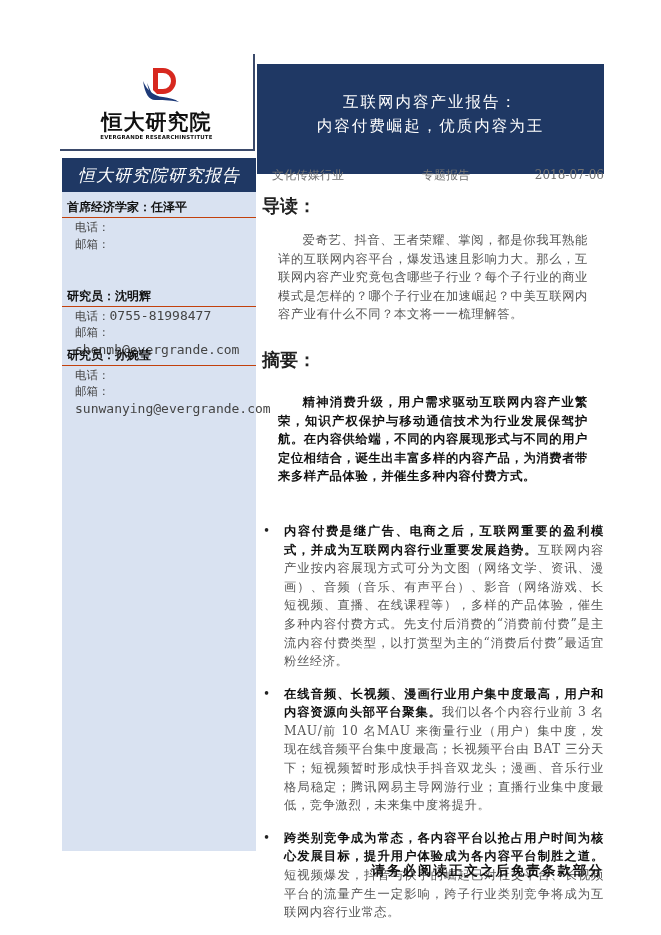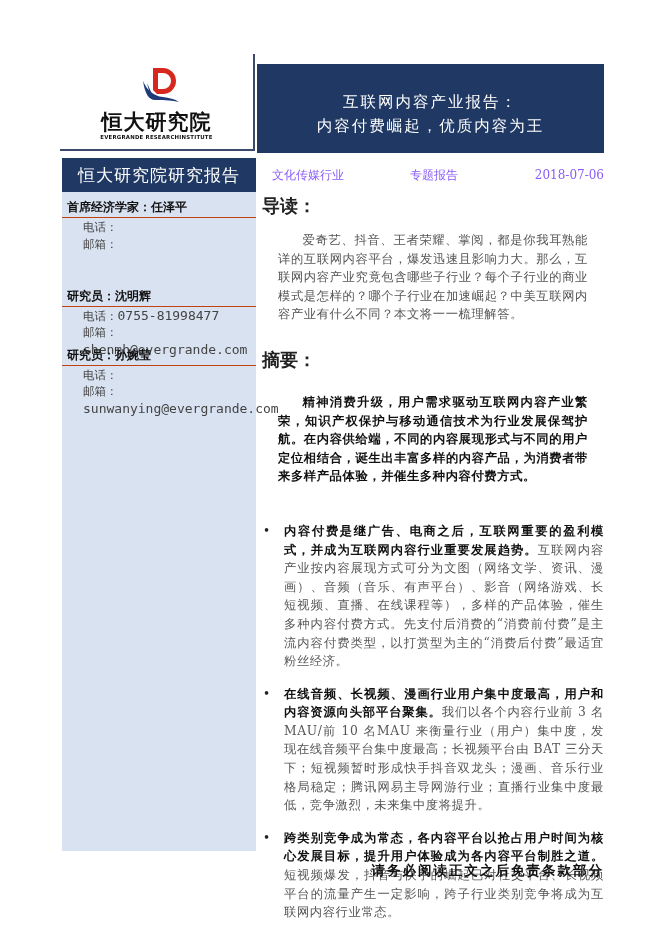--- a/index.html
+++ b/index.html
@@ -8,35 +8,35 @@
     .logo-box { position:absolute; left:60px; top:54px; width:195px; height:97px;
                 background:#fff; border-right:2px solid #3b4a6b; border-bottom:2px solid #3b4a6b;
                 box-sizing:border-box; }
     .logo-mark { position:absolute; left:79px; top:10px; width:42px; height:40px; }
     .logo-cn { position:absolute; left:0; width:100%; top:54px; text-align:center;
                font-family:Liberation Mono, monospace; font-weight:bold;
                font-size:21px; letter-spacing:1px; color:#111; }
     .logo-en { position:absolute; left:0; width:100%; top:80px; text-align:center;
                font-family:"DejaVu Sans","Liberation Sans",sans-serif; font-size:5.4px;
                letter-spacing:0.2px; color:#111; font-weight:bold; }
-    .title-banner { position:absolute; left:257px; top:64px; width:347px; height:89px;
+    .title-banner { position:absolute; left:257px; top:64px; width:347px; height:110px;
                     background:#1f3864; color:#fff; text-align:center; }
     .title-line1 { position:absolute; left:0; width:100%; top:28px; font-size:15.5px; letter-spacing:2px; }
     .title-line2 { position:absolute; left:0; width:100%; top:52px; font-size:15.5px; letter-spacing:2px; }
     .side-header { position:absolute; left:62px; top:158px; width:194px; height:34px;
                    background:#1f3864; color:#fff; font-size:17px; text-align:center;
-                   line-height:34px; letter-spacing:1px; }
+                   line-height:34px; letter-spacing:1px;font-style:italic; }
     .sidebar { position:absolute; left:62px; top:192px; width:194px; height:659px; background:#d9e2f1; }
     .side-section { position:absolute; left:0; width:194px; }
     .side-title { font-size:12px; font-weight:bold; color:#111; padding-left:5px; height:19px;
                   line-height:19px; border-bottom:1px solid #c2410c; }
-    .side-line { font-size:11.5px; color:#444; padding-left:21px; height:17px; line-height:17px; }
+    .side-line { font-size:11.5px; color:#444; padding-left:13px; height:17px; line-height:17px; }
     .side-line .v { font-family:"DejaVu Sans Mono","Liberation Mono",monospace; font-size:13px; }
     .info-row { position:absolute; left:262px; top:158px; width:342px; height:34px; font-size:12px;
-                line-height:34px; color:#8b5cf6;text-align:right; }
+                line-height:34px; color:#737373;text-align:right; }
     .info-row span { position:absolute; }
     .main { position:absolute; left:262px; top:196px; width:342px; font-size:12.3px; color:#222; }
     .h { font-weight:bold; font-size:18px; height:19px; line-height:19px; }
     .para { line-height:18.6px; text-indent:2em; text-align:justify; margin:16px; letter-spacing:0.6px; }
     .gap { height:10px; }
     .bullet { position:relative; padding-left:22px; line-height:18.6px; text-align:justify; margin:0; letter-spacing:0.6px; }
     .bullet .dot { position:absolute; left:1px; top:0; font-size:12px; }
     .b { font-weight:bold; color:#111; }
     .n { color:#555; }
     .footer { position:absolute; right:57px; top:862px; font-size:13.5px; letter-spacing:2px; color:#111; font-weight:bold; }
@@ -56,21 +56,21 @@
 
 <div class="title-banner">
   <div class="title-line1">互联网内容产业报告：</div>
   <div class="title-line2">内容付费崛起，优质内容为王</div>
 </div>
 
 <div class="side-header">恒大研究院研究报告</div>
 
 <div class="info-row">
   <span style="left:10px;">文化传媒行业</span>
-  <span style="left:148px;">专题报告</span>
+  <span style="left:160px;">专题报告</span>
   <span style="right:0;">2018-07-06</span>
 </div>
 
 <div class="sidebar">
   <div class="side-section" style="top:6px;">
     <div class="side-title">首席经济学家：任泽平</div>
     <div class="side-line"><span>电话：</span><span class="v"></span></div>
     <div class="side-line"><span>邮箱：</span><span class="v"></span></div>
   </div>
   <div class="side-section" style="top:95px;">

